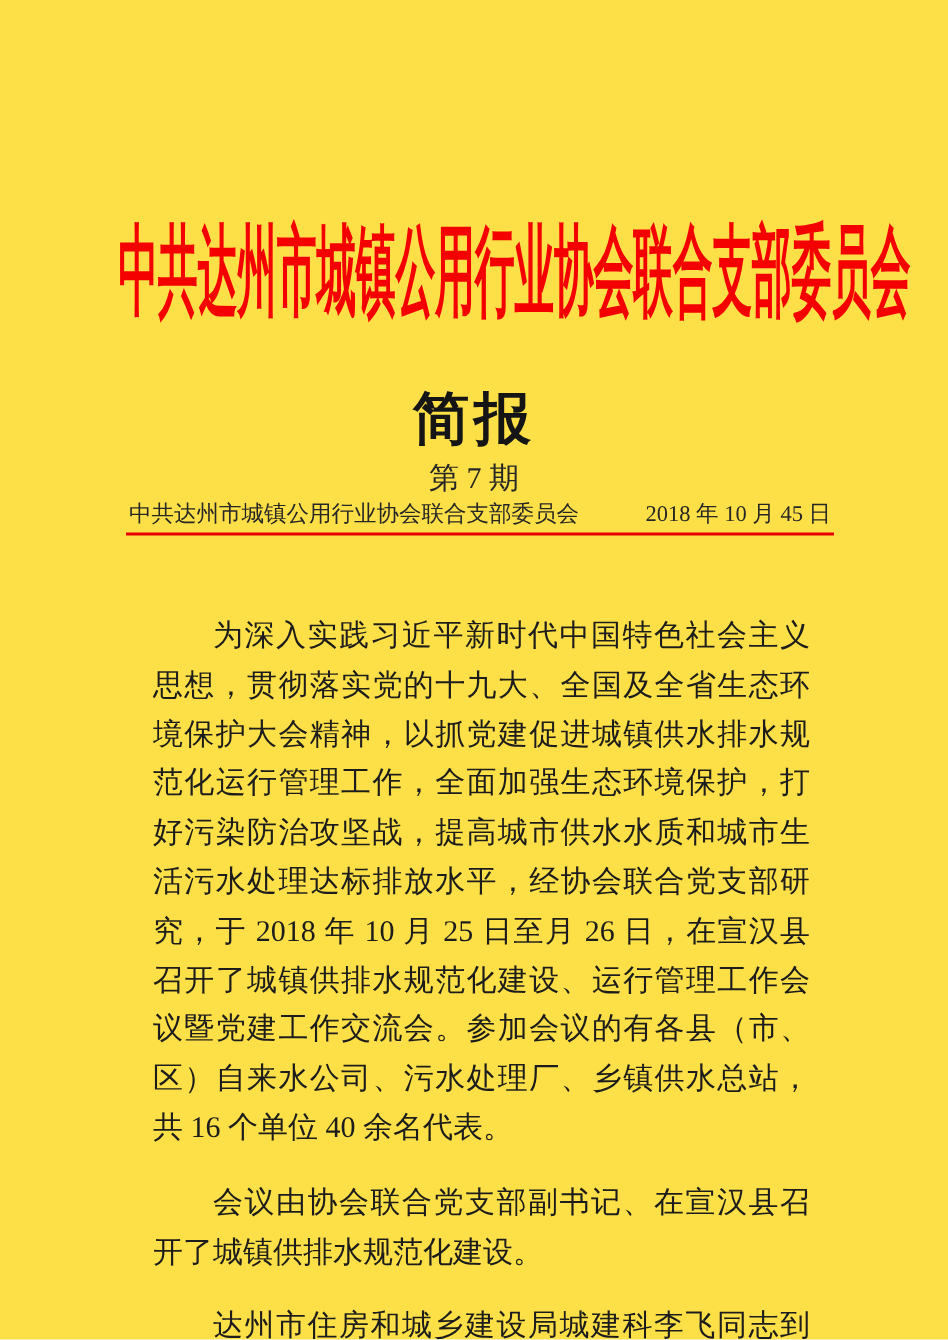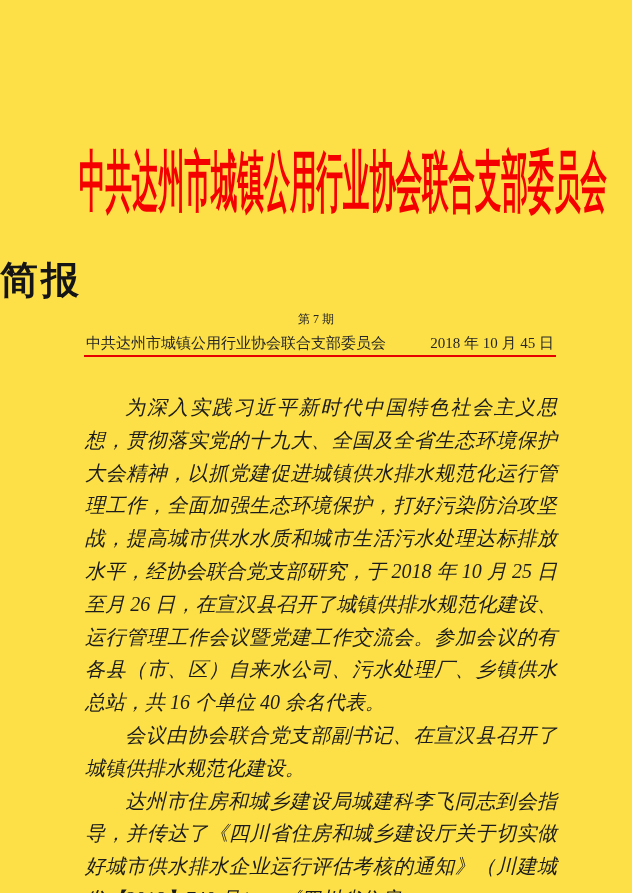--- a/index.html
+++ b/index.html
@@ -27,34 +27,35 @@
     white-space: nowrap;
     transform: scaleX(0.40);
     transform-origin: left top;
     font-family: "Liberation Serif", "DejaVu Serif", serif;
   }
   .bulletin-name {
     position: absolute;
     top: 258px;
     left: 0;
     right: 0;
+    text-align: center;
     font-size: 38px;
     line-height: 44px;
     font-weight: bold;
     color: #151515;
     letter-spacing: 3px;
     font-family: Liberation Serif, serif;
   }
   .issue-number {
     position: absolute;
     top: 308px;
     left: 0;
     right: 0;
     text-align: center;
-    font-size: 12px;
+    font-size: 20px;
     line-height: 22px;
     color: #262626;
   }
   .masthead-row {
     position: absolute;
     top: 333px;
     left: 86px;
     right: 78px;
     display: flex;
     justify-content: space-between;
@@ -76,24 +77,23 @@
     position: absolute;
     top: 391px;
     left: 85px;
     width: 472px;
     font-size: 20px;
     line-height: 32.8px;
     color: #1c1c1c;
     text-align: justify;
   }
   .body-text p {
-    margin: 0;
+    margin: 17px;
     padding: 0;
     text-indent: 2em;
-    font-style: italic;
   }
 </style>
 </head>
 <body>
 
 <div class="page">
 
   <div class="org-title">中共达州市城镇公用行业协会联合支部委员会</div>
 
   <div class="bulletin-name">简报</div>

